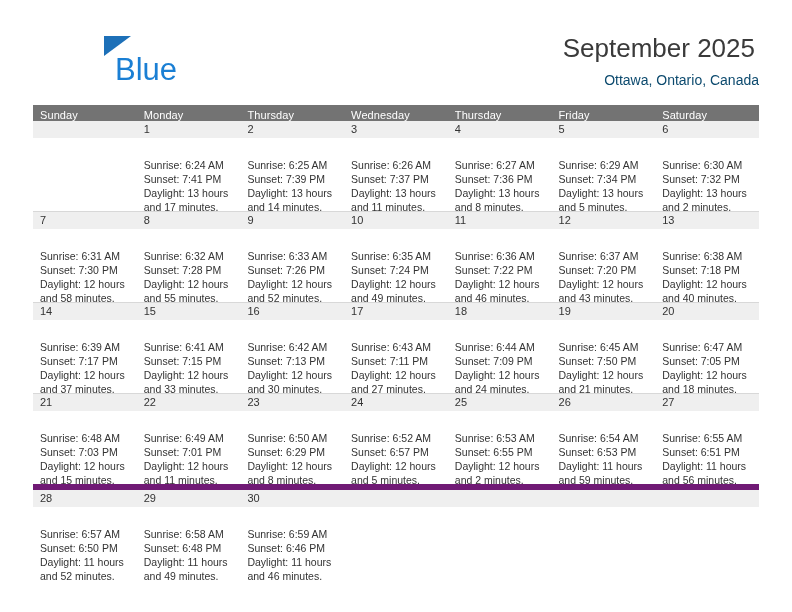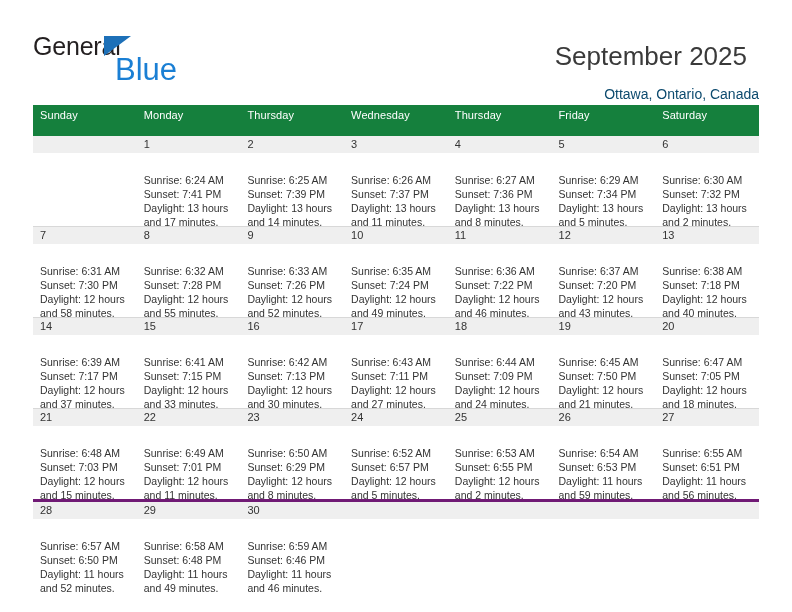--- a/index.html
+++ b/index.html
@@ -70,21 +70,21 @@
     position: absolute;
     right: 0;
     top: 0;
     text-align: right;
   }
   .month-title {
     font-size: 26px;
     line-height: 32px;
     color: #3a3a3a;
     font-weight: normal;
-    margin: 12px;
+    margin: 4px;
     white-space: nowrap;
   }
   .location {
     font-size: 14px;
     line-height: 20px;
     color: #0c4a6e;
     margin: 6px 0 0 0;
     white-space: nowrap;
   }
 
@@ -93,41 +93,41 @@
     position: absolute;
     left: 33px;
     top: 105px;
     width: 726px;
     border-collapse: collapse;
     table-layout: fixed;
   }
   .calendar col { width: 103.71px; }
 
   thead th {
-    background: #15803d;
+    background: #737373;
     color: #ffffff;
     font-size: 11px;
     font-weight: normal;
     text-align: left;
-    padding: 4px 0 15px 7px;
+    padding: 4px 0 0 7px;
     height: 12px;
     letter-spacing: 0.1px;
   }
 
   tbody tr.week-row td {
     vertical-align: top;
     padding: 0;
     border-top: 1px solid #d8d8d8;
     height: 90px;
   }
   tbody tr.week-row:first-child td {
     border-top: none;
   }
   tbody tr.week-row.last-row td {
-    border-top: 3px solid #701a75;
+    border-top: 6px solid #701a75;
   }
 
   .cell {
     position: relative;
     height: 90px;
     box-sizing: border-box;
   }
   .daynum-band {
     background: #efefef;
     height: 17px;
@@ -148,21 +148,20 @@
   .cell-body div { white-space: nowrap; }
 </style>
 </head>
 <body>
 
 <div class="page">
 
   <div class="header">
 
     <div class="logo">
-      <span class="logo-general">General</span>
       <span class="logo-tri"></span>
       <span class="logo-blue">Blue</span>
     </div>
 
     <div class="title-wrap">
       <h1 class="month-title">September 2025</h1>
       <div class="location">Ottawa, Ontario, Canada</div>
     </div>
 
   </div>

